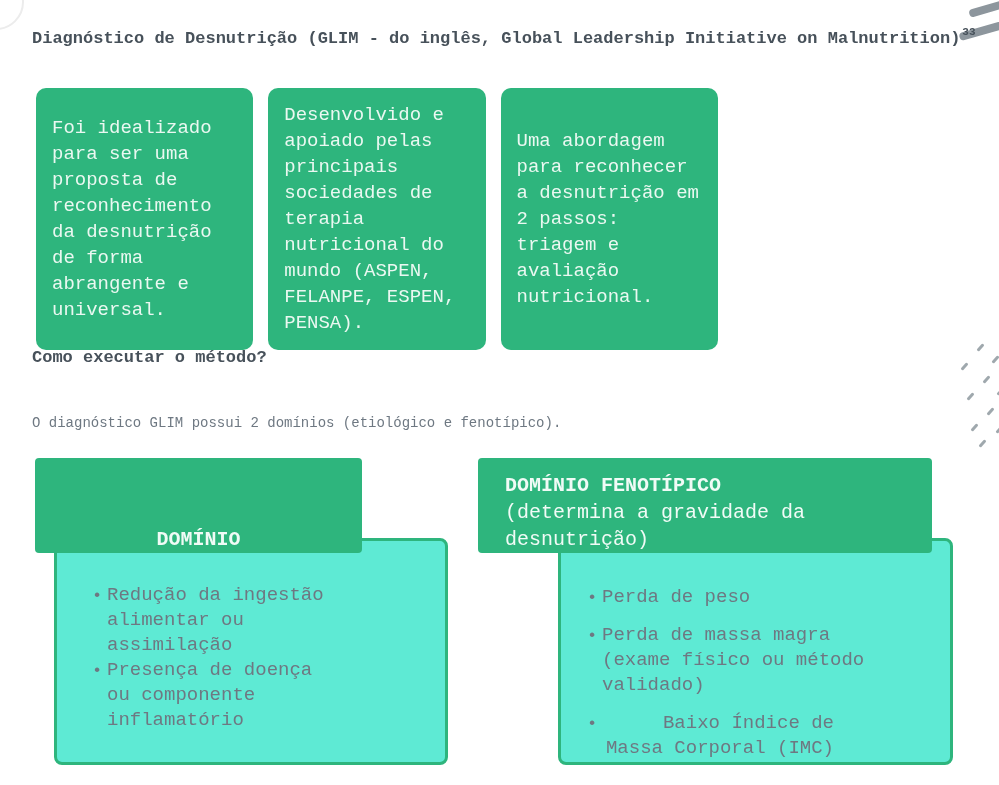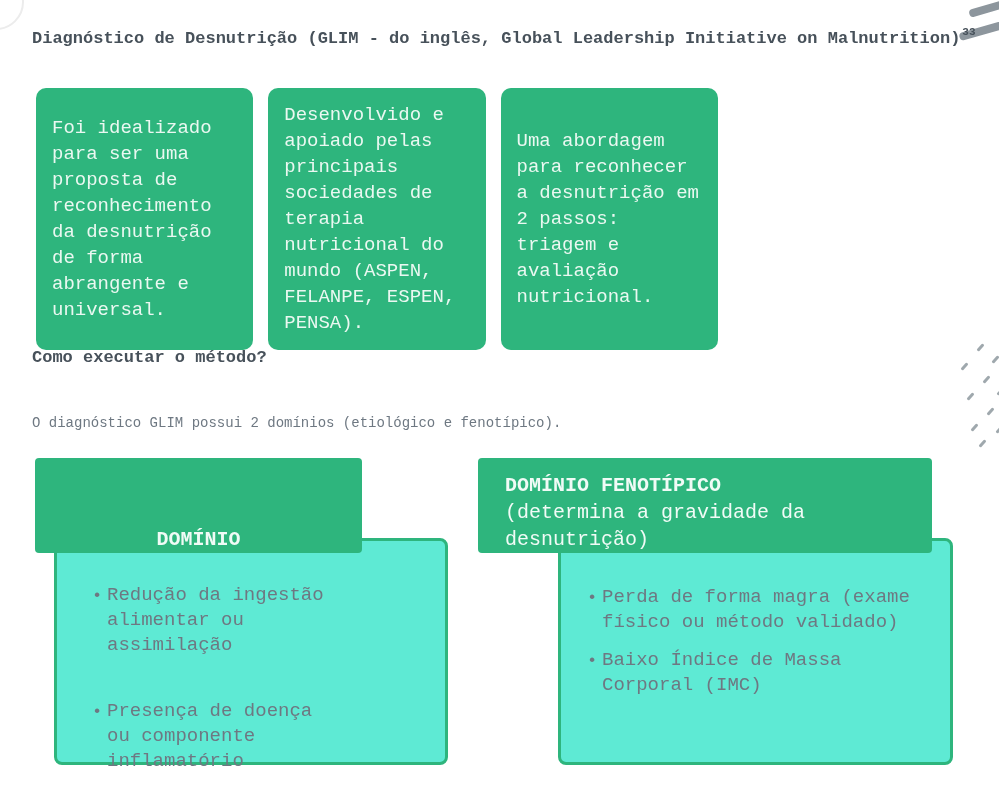--- a/index.html
+++ b/index.html
@@ -147,21 +147,21 @@
 
   .bullet-list li { position: relative; padding-left: 17px; }
   .bullet-list li::before {
     content: "\2022";
     position: absolute;
     left: 2px;
     font-size: 17px;
     color: #6e7882;
   }
   #etiologic-body li { max-width: 222px; }
-  #etiologic-body li + li { margin-top: 41px; }
+  #etiologic-body li + li { }
   #phenotypic-body li + li { margin-top: 13px; }
   #phenotypic-body li:nth-child(2) { max-width: 300px; }
   #phenotypic-body li:nth-child(3) { max-width: 232px; text-align: right; }
 </style>
 </head>
 <body>
 
 <div class="page">
 
   <div class="corner-arc"></div>
@@ -214,18 +214,19 @@
   </div>
 
   <div class="domain-header" id="phenotypic-header">
     <div class="hdr-inner">
       <div class="title-bold">DOMÍNIO FENOTÍPICO</div>
       <div>(determina a gravidade da desnutrição)</div>
     </div>
   </div>
   <div class="domain-body" id="phenotypic-body">
     <ul class="bullet-list">
-      <li>Perda de forma magra (exame físico ou método validado)</li>
+      <li>Perda de peso</li>
+      <li>Perda de massa magra (exame físico ou método validado)</li>
       <li>Baixo Índice de Massa Corporal (IMC)</li>
     </ul>
   </div>
 
 </div>
 
 </body></html>

